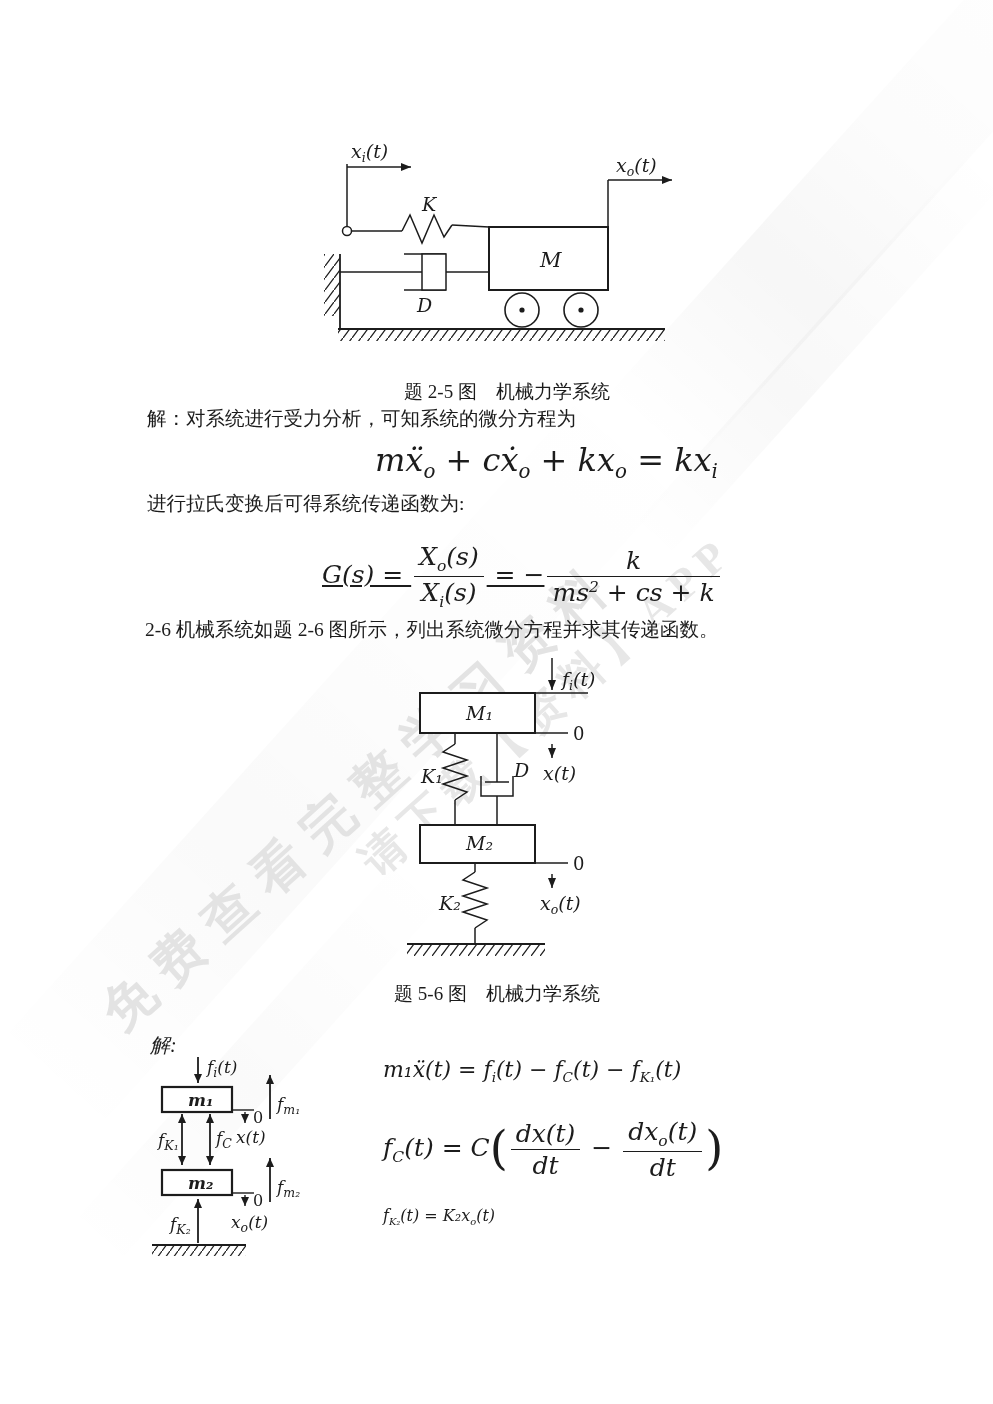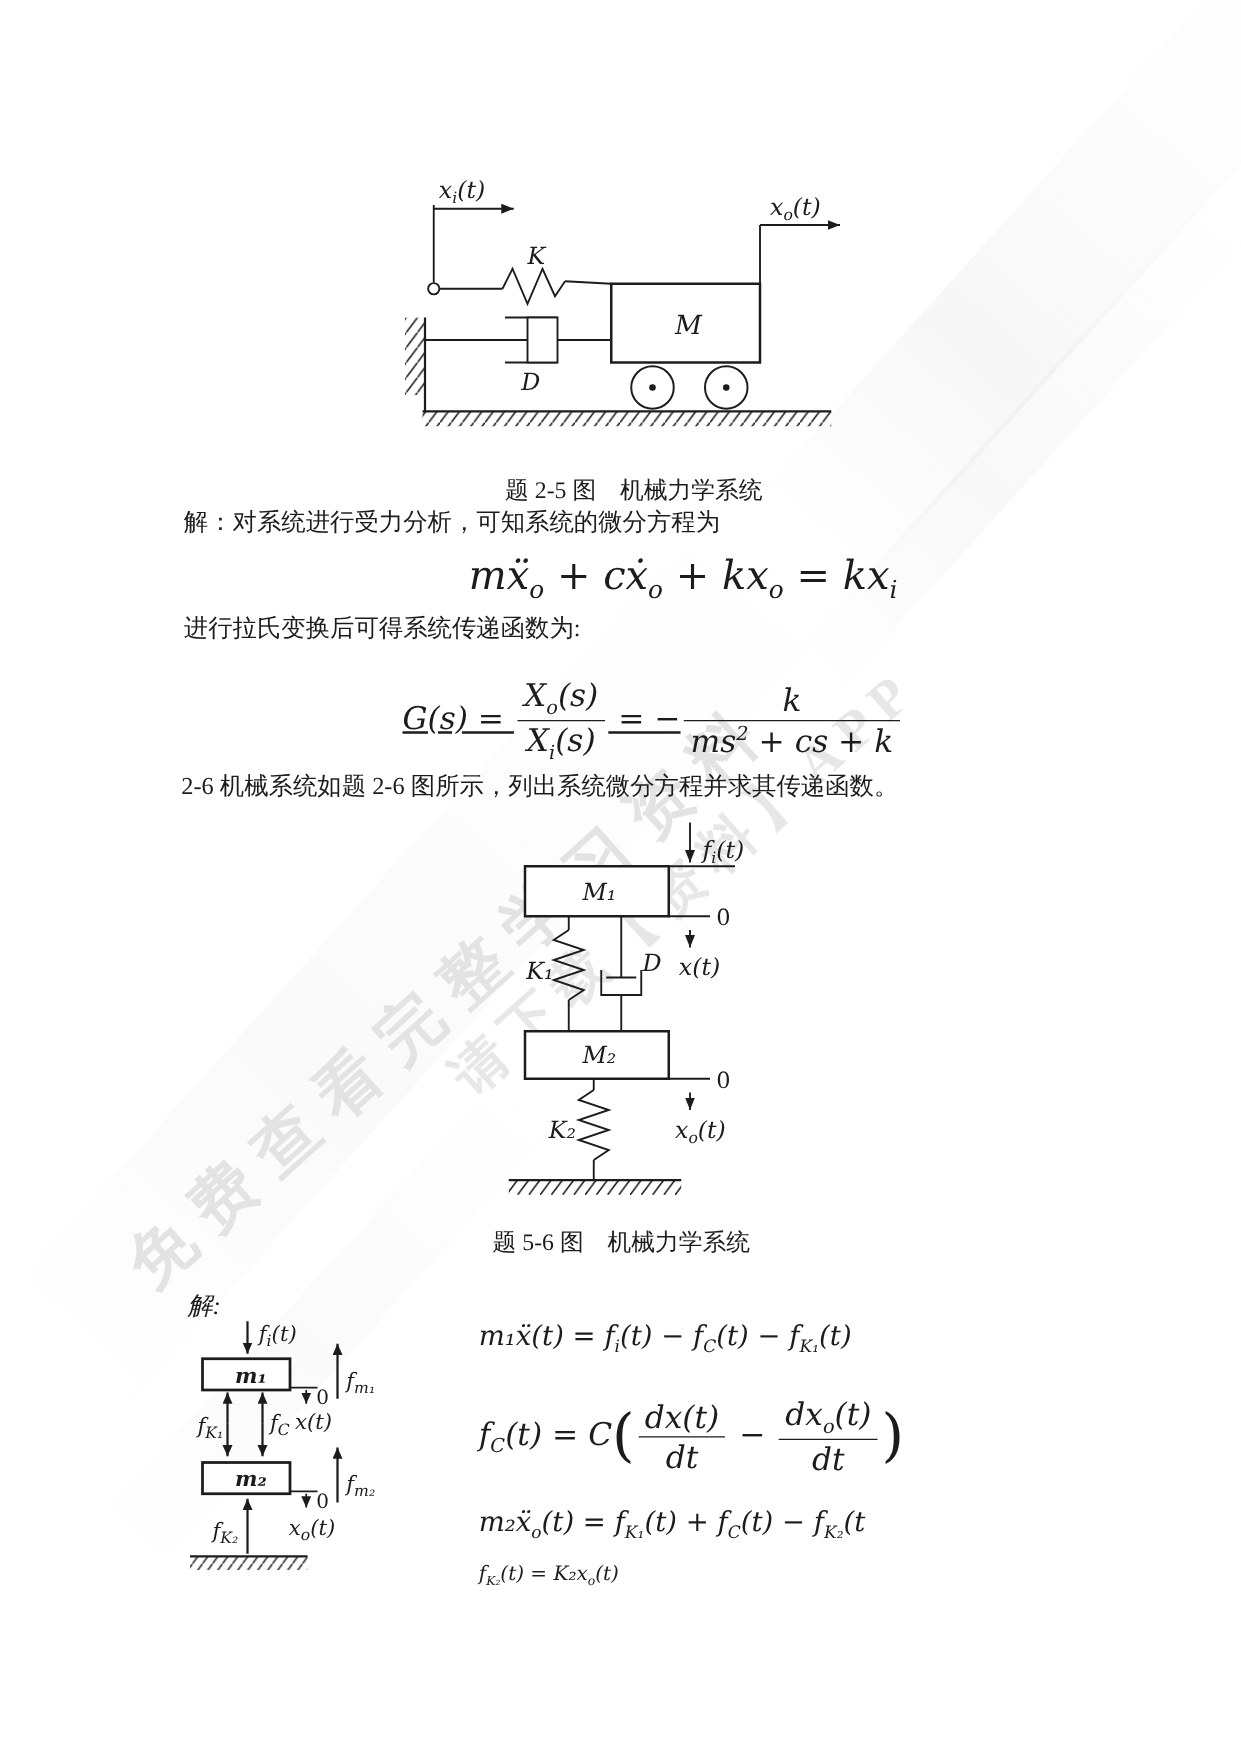--- a/index.html
+++ b/index.html
@@ -238,19 +238,16 @@
   </g>
 </svg>
 
 <div class="abs" style="left:383px;top:1057px;width:310px;">
   <div class="eq eq-row" style="font-size:22px;margin-bottom:16px;">
     <span>m₁ẍ(t) = f</span><sub>i</sub><span>(t) − f</span><sub>C</sub><span>(t) − f</span><sub>K₁</sub><span>(t)</span>
   </div>
   <div class="eq eq-row" style="font-size:25px;margin-bottom:8px;">
     <span>f</span><sub>C</sub><span>(t) = C</span><span class="bp">(</span><span class="frac"><span class="num">dx(t)</span><span class="den">dt</span></span><span> − </span><span class="frac"><span class="num"><span>dx</span><sub>o</sub><span>(t)</span></span><span class="den">dt</span></span><span class="bp">)</span>
   </div>
-  <div class="eq eq-row" style="font-size:22px;margin-bottom:14px;">
-    <span>m₂ẍ</span><sub>o</sub><span>(t) = f</span><sub>K₁</sub><span>(t) + f</span><sub>C</sub><span>(t) − f</span><sub>K₂</sub><span>(t</span>
-  </div>
   <div class="eq eq-row" style="font-size:16px;">
     <span>f</span><sub>K₂</sub><span>(t) = K₂x</span><sub>o</sub><span>(t)</span>
   </div>
 </div>
 
 </body></html>

